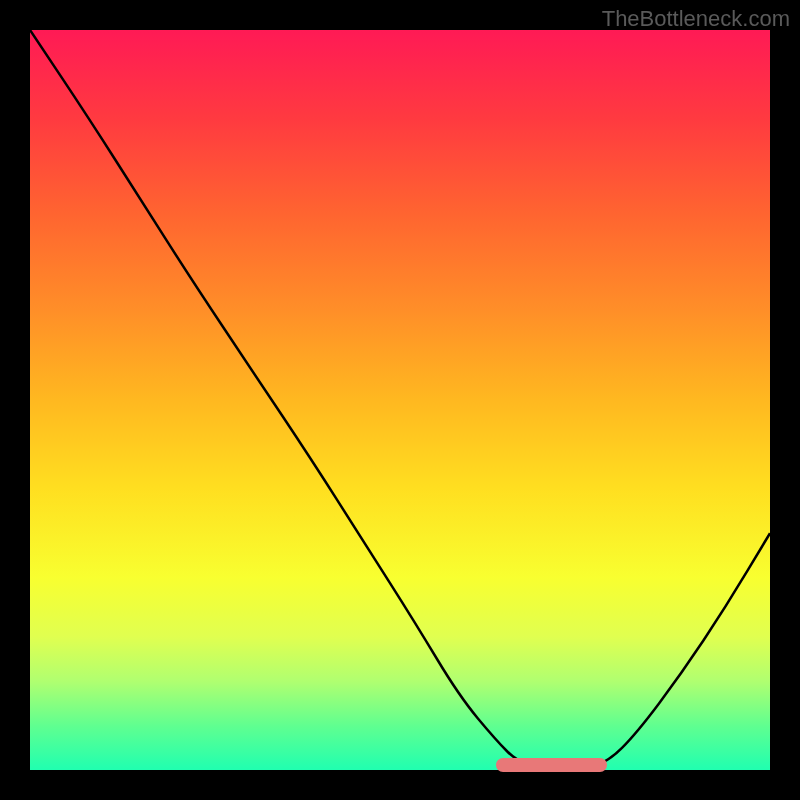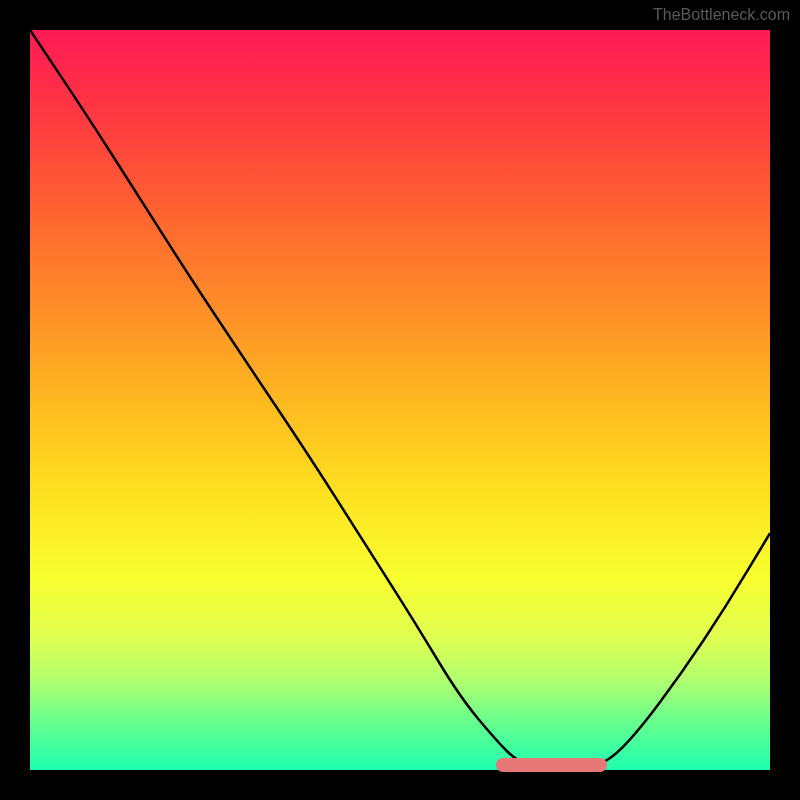--- a/index.html
+++ b/index.html
@@ -9,21 +9,21 @@
     background: #000;
     position: relative;
     font-family: Arial, sans-serif;
     overflow: hidden;
   }
   .watermark {
     position: absolute;
     top: 6px;
     right: 10px;
     color: #5a5a5a;
-    font-size: 16px;
+    font-size: 22px;
     font-weight: 500;
     z-index: 10;
   }
   .plot-area {
     position: absolute;
     left: 30px;
     top: 30px;
     width: 740px;
     height: 740px;
     background: linear-gradient(to bottom,

